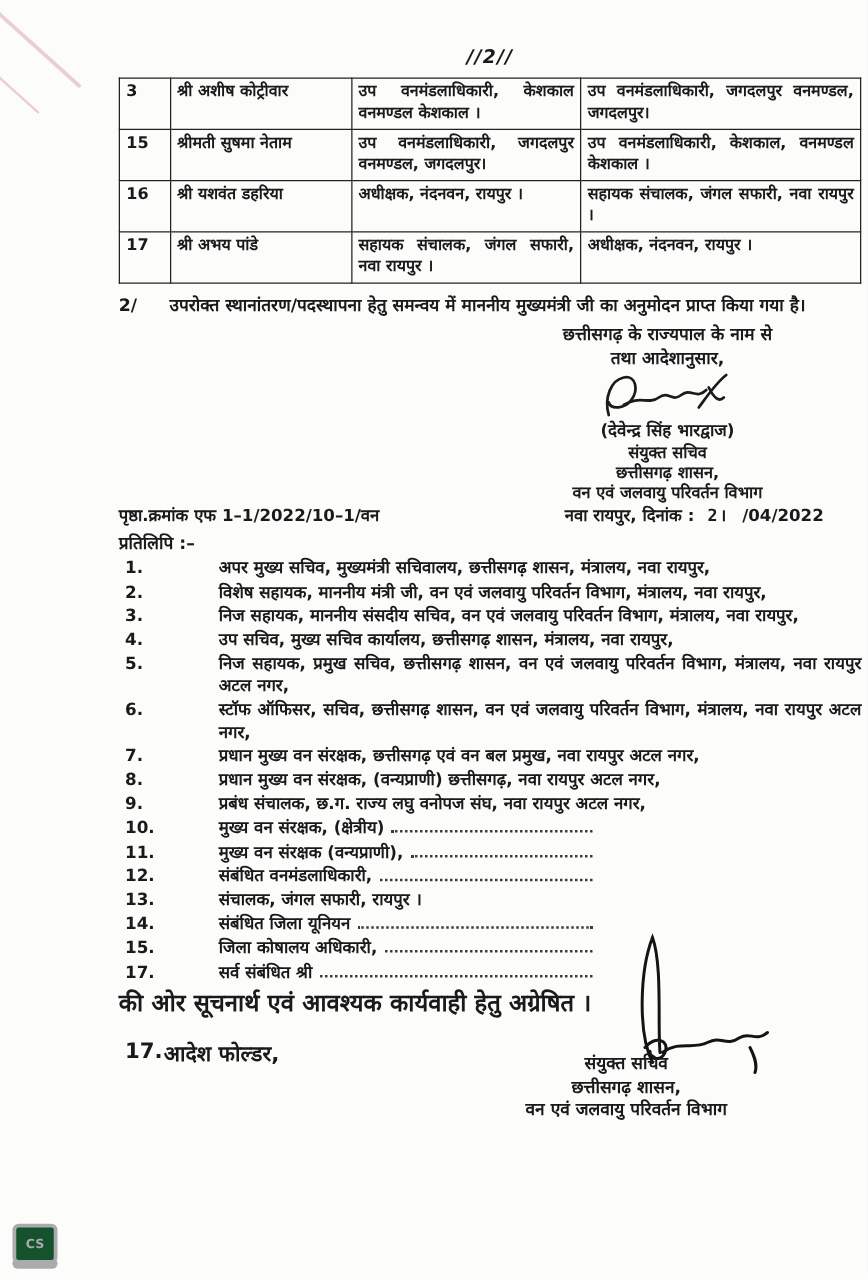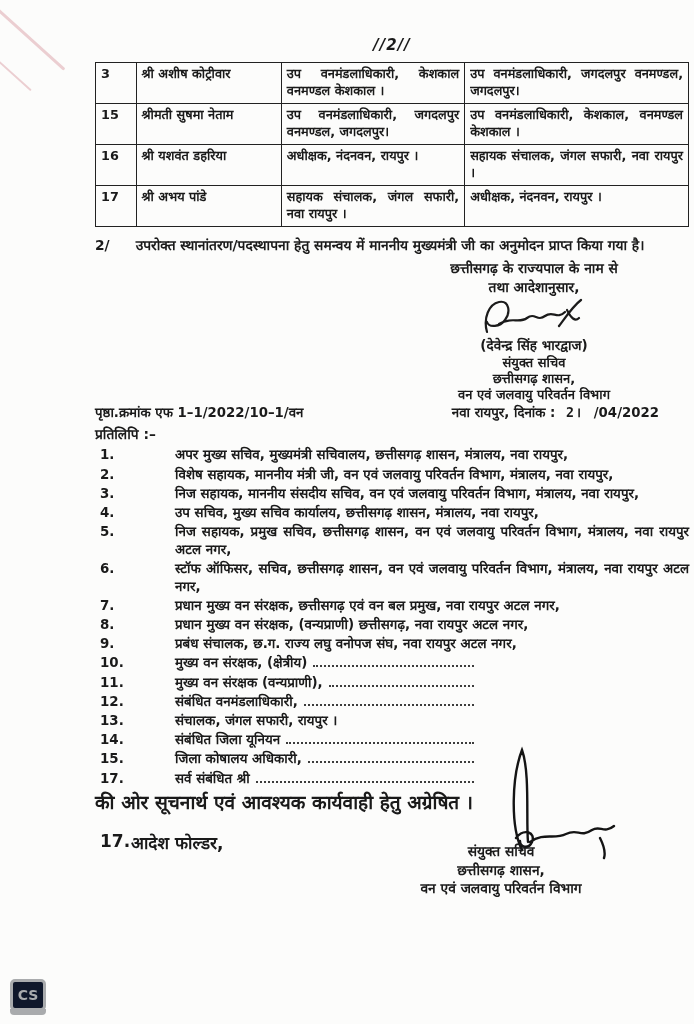--- a/index.html
+++ b/index.html
@@ -67,23 +67,23 @@
     position:absolute;right:48px;top:842px;width:290px;
     text-align:center;font-size:13.8px;line-height:1.35;
   }
   .sig2{position:absolute;left:492px;top:742px;}
   .footer{
     position:absolute;left:10px;bottom:12px;height:34px;
     display:flex;align-items:center;gap:10px;
   }
   .cs-badge{
     position:relative;width:30px;height:26px;border-radius:5px;
-    border:3px solid #a9abad;color:#a9abad;background:#0f172a;
+    border:3px solid #a9abad;color:#a9abad;background:#14532d;
     display:flex;align-items:center;justify-content:center;
-    font-size:14px;font-weight:bold;font-family:"DejaVu Sans", sans-serif;
+    font-size:10px;font-weight:bold;font-family:"DejaVu Sans", sans-serif;
   }
   .cs-badge::after{
     content:"";position:absolute;left:-3px;right:-3px;bottom:-7px;height:6px;
     background:#a9abad;border-radius:0 0 4px 4px;
   }
   .footer .label{
     color:#b7babb;font-size:20px;font-weight:normal;
     font-family:"DejaVu Sans", sans-serif;letter-spacing:.3px;
   }
 </style>

